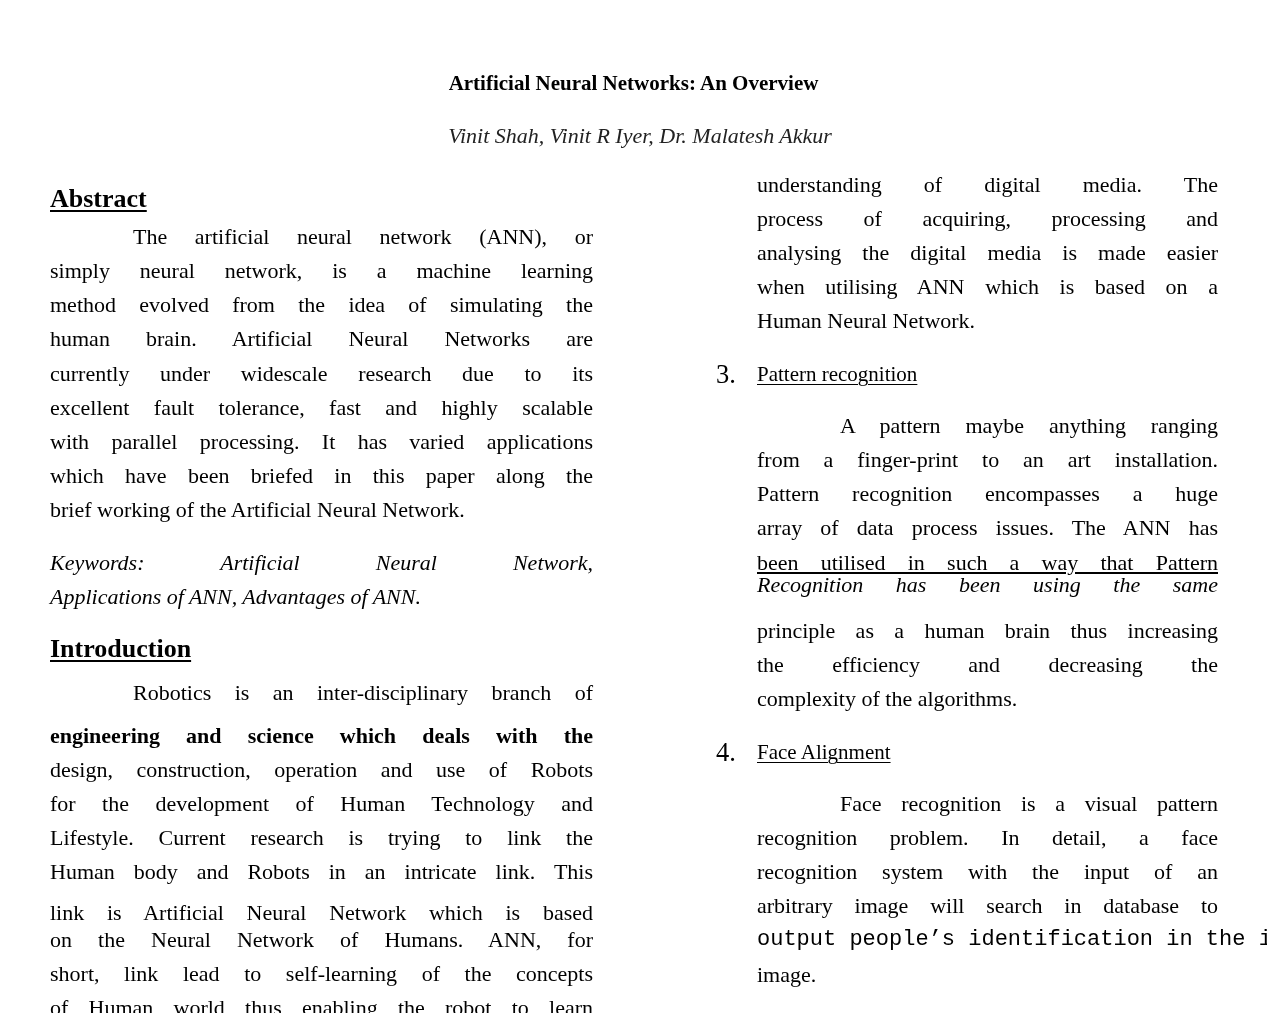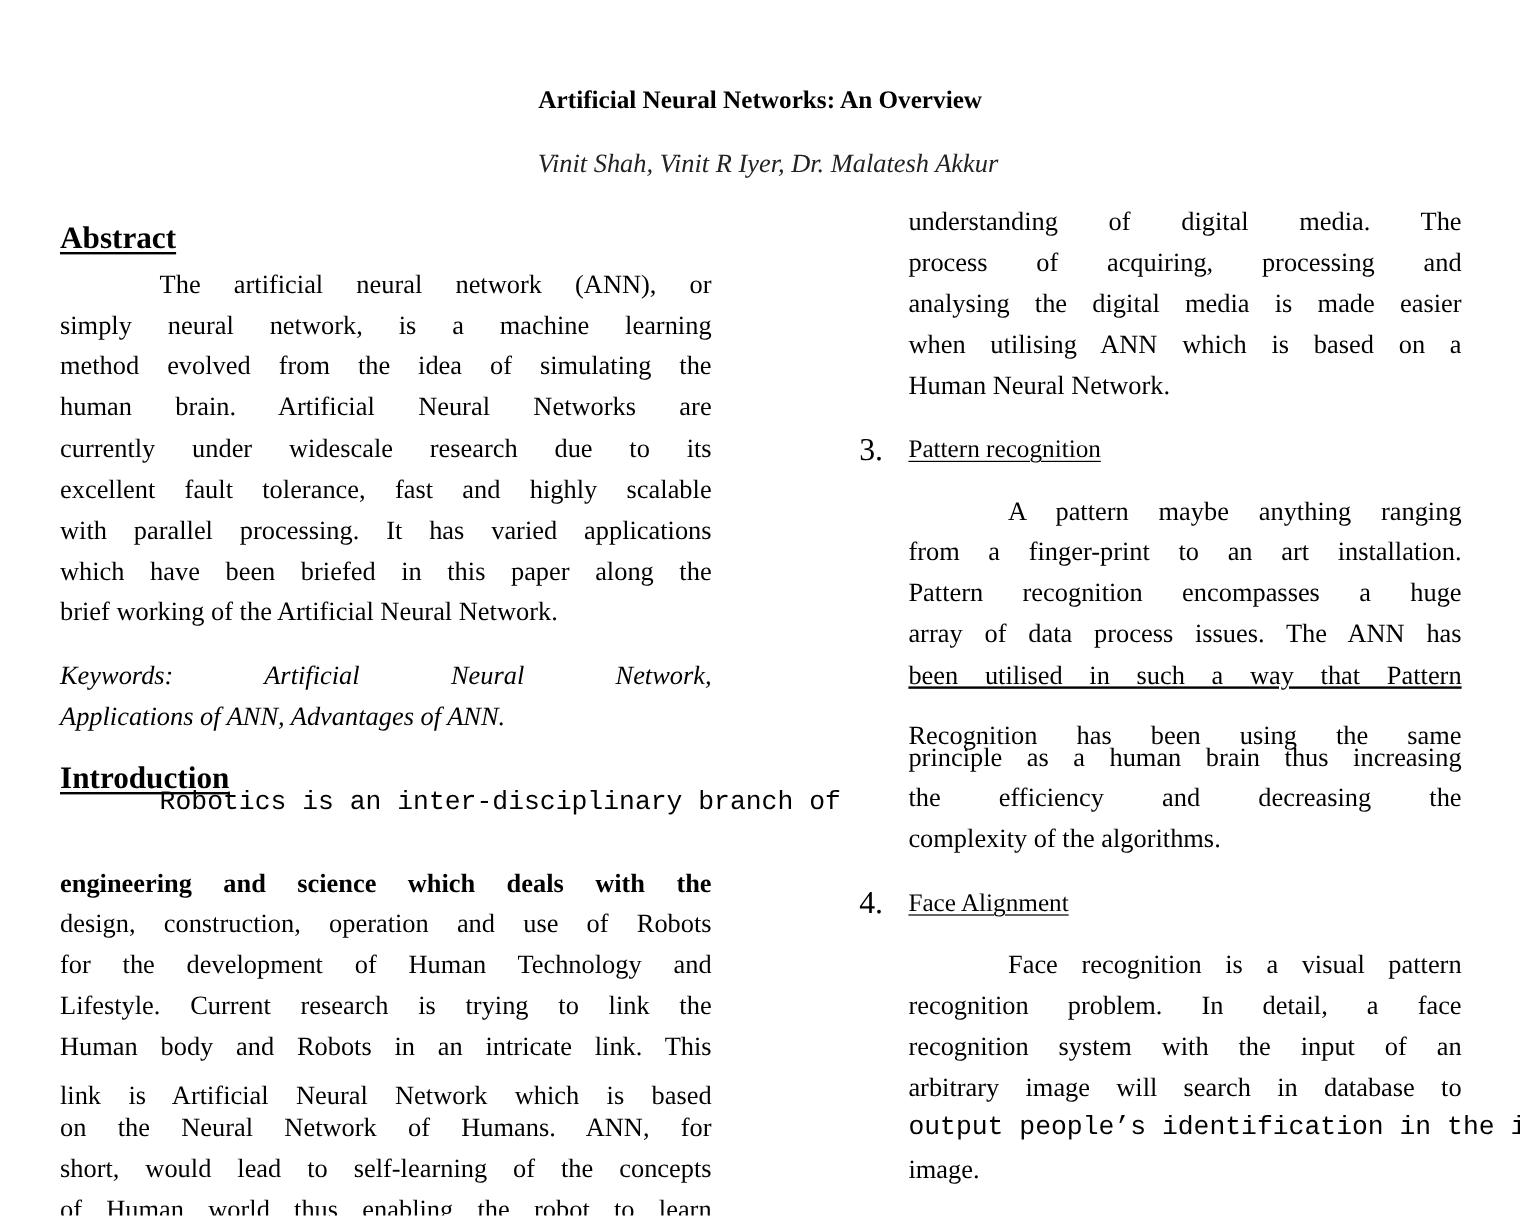--- a/index.html
+++ b/index.html
@@ -57,50 +57,50 @@
   <div class="line" style="top: 391px; width: 543px; white-space: nowrap;"><span>excellent fault tolerance, fast and highly scalable</span></div>
   <div class="line" style="top: 425px; width: 543px; white-space: nowrap;"><span>with parallel processing. It has varied applications</span></div>
   <div class="line" style="top: 459px; width: 543px; white-space: nowrap;"><span>which have been briefed in this paper along the</span></div>
   <div class="line last" style="top:493px;width:543px">brief working of the Artificial Neural Network.</div>
 
   <div class="line italic" style="top: 546px; width: 543px; white-space: nowrap;"><span>Keywords: Artificial Neural Network,</span></div>
   <div class="line italic last" style="top:580px;width:543px">Applications of ANN, Advantages of ANN.</div>
 
   <div class="heading" style="top:633px">Introduction</div>
 
-  <div class="line indent" style="top: 652px; width: 543px; white-space: nowrap; font-family: Liberation Mono, monospace;"><span>Robotics is an inter-disciplinary branch of</span></div>
+  <div class="line indent" style="top: 676px; width: 543px; white-space: nowrap;"><span>Robotics is an inter-disciplinary branch of</span></div>
   <div class="line" style="top: 719px; width: 543px; white-space: nowrap; font-weight: bold;"><span>engineering and science which deals with the</span></div>
   <div class="line" style="top: 753px; width: 543px; white-space: nowrap;"><span>design, construction, operation and use of Robots</span></div>
   <div class="line" style="top: 787px; width: 543px; white-space: nowrap;"><span>for the development of Human Technology and</span></div>
   <div class="line" style="top: 821px; width: 543px; white-space: nowrap;"><span>Lifestyle. Current research is trying to link the</span></div>
   <div class="line" style="top: 855px; width: 543px; white-space: nowrap;"><span>Human body and Robots in an intricate link. This</span></div>
   <div class="line" style="top: 896px; width: 543px; white-space: nowrap;"><span>link is Artificial Neural Network which is based</span></div>
   <div class="line" style="top: 923px; width: 543px; white-space: nowrap;"><span>on the Neural Network of Humans. ANN, for</span></div>
-  <div class="line" style="top: 957px; width: 543px; white-space: nowrap;"><span>short, would lead to self-learning of the concepts</span></div>
+  <div class="line" style="top: 957px; width: 543px; white-space: nowrap;"><span>short, link lead to self-learning of the concepts</span></div>
   <div class="line" style="top: 991px; width: 543px; white-space: nowrap;"><span>of Human world thus enabling the robot to learn</span></div>
 </div>
 
 <div class="col col-right">
   <div class="line" style="top: 168px; width: 461px; white-space: nowrap;"><span>understanding of digital media. The</span></div>
   <div class="line" style="top: 202px; width: 461px; white-space: nowrap;"><span>process of acquiring, processing and</span></div>
   <div class="line" style="top: 236px; width: 461px; white-space: nowrap;"><span>analysing the digital media is made easier</span></div>
   <div class="line" style="top: 270px; width: 461px; white-space: nowrap;"><span>when utilising ANN which is based on a</span></div>
   <div class="line last" style="top:304px;width:461px">Human Neural Network.</div>
 </div>
 
 <div class="list-num" style="top:357px">3.</div>
 <div class="subhead" style="top:357px">Pattern recognition</div>
 
 <div class="col col-right">
   <div class="line indent" style="top: 409px; width: 461px; white-space: nowrap;"><span>A pattern maybe anything ranging</span></div>
   <div class="line" style="top: 443px; width: 461px; white-space: nowrap;"><span>from a finger-print to an art installation.</span></div>
   <div class="line" style="top: 477px; width: 461px; white-space: nowrap;"><span>Pattern recognition encompasses a huge</span></div>
   <div class="line" style="top: 511px; width: 461px; white-space: nowrap;"><span>array of data process issues. The ANN has</span></div>
   <div class="line" style="top: 546px; width: 461px; white-space: nowrap; text-decoration: underline;"><span>been utilised in such a way that Pattern</span></div>
-  <div class="line" style="top: 596px; width: 461px; white-space: nowrap;"><span>Recognition has been using the same</span></div>
+  <div class="line" style="top: 568px; width: 461px; white-space: nowrap; font-style: italic;"><span>Recognition has been using the same</span></div>
   <div class="line" style="top: 614px; width: 461px; white-space: nowrap;"><span>principle as a human brain thus increasing</span></div>
   <div class="line" style="top: 648px; width: 461px; white-space: nowrap;"><span>the efficiency and decreasing the</span></div>
   <div class="line last" style="top:682px;width:461px">complexity of the algorithms.</div>
 </div>
 
 <div class="list-num" style="top:735px">4.</div>
 <div class="subhead" style="top:735px">Face Alignment</div>
 
 <div class="col col-right">
   <div class="line indent" style="top: 787px; width: 461px; white-space: nowrap;"><span>Face recognition is a visual pattern</span></div>

